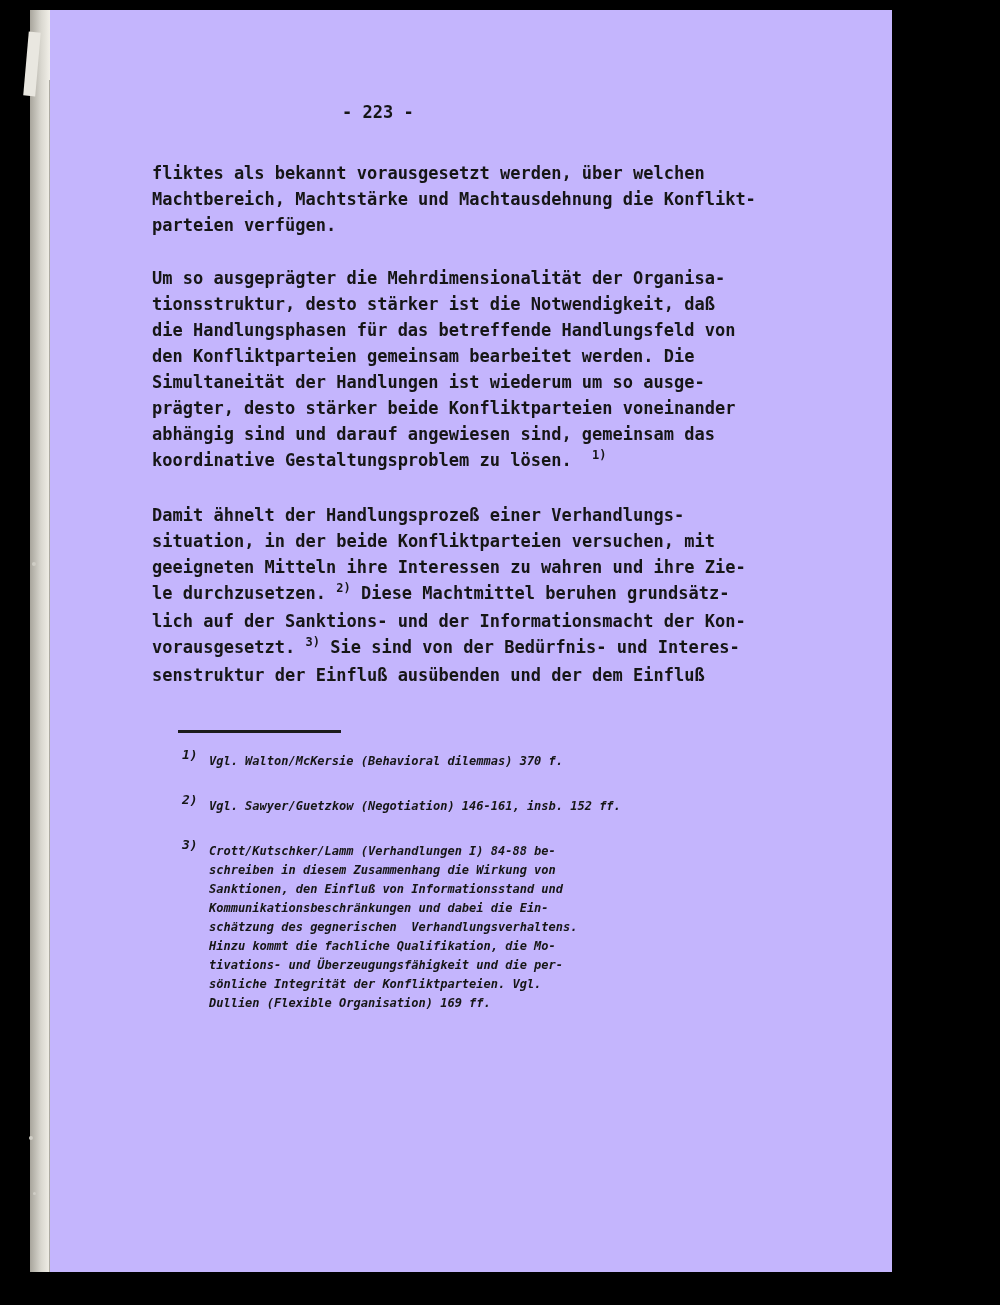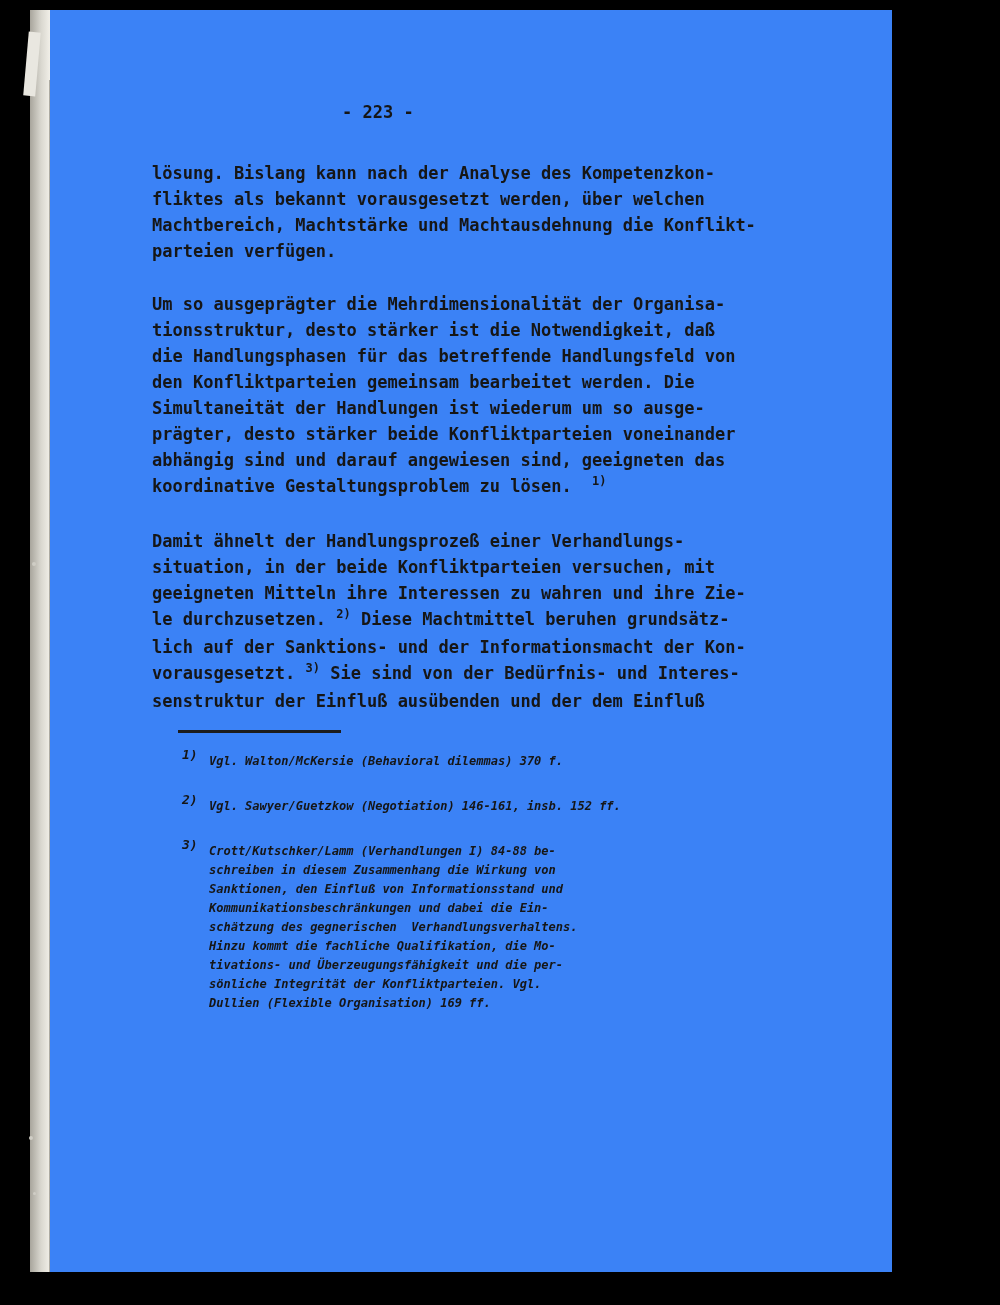--- a/index.html
+++ b/index.html
@@ -10,21 +10,21 @@
     position: relative;
     overflow: hidden;
     font-family: "DejaVu Sans Mono", "Liberation Mono", monospace;
   }
   .page {
     position: absolute;
     left: 30px;
     top: 10px;
     width: 862px;
     height: 1262px;
-    background: #3b82f6;
+    background: #c4b5fd;
     box-shadow: 0 0 6px rgba(0,0,0,0.8);
   }
   .page-edge-shadow {
     position: absolute;
     left: 0; top: 0; bottom: 0;
     width: 20px;
     background: linear-gradient(to right, #a8a59c, #d9d7cf 55%, #f1efe8);
   }
   .page-crease {
     position: absolute;
@@ -113,33 +113,32 @@
 <body>
 
 <div class="page">
   <div class="page-edge-shadow"></div>
   <div class="page-crease"></div>
 
   <div class="page-number">- 223 -</div>
 
   <div class="body-text">
       <div class="para">
-        <div class="body-line"><span>lösung. Bislang kann nach der Analyse des Kompetenzkon-</span></div>
         <div class="body-line"><span>fliktes als bekannt vorausgesetzt werden, über welchen</span></div>
         <div class="body-line"><span>Machtbereich, Machtstärke und Machtausdehnung die Konflikt-</span></div>
         <div class="body-line"><span>parteien verfügen.</span></div>
       </div>
       <div class="para">
         <div class="body-line"><span>Um so ausgeprägter die Mehrdimensionalität der Organisa-</span></div>
         <div class="body-line"><span>tionsstruktur, desto stärker ist die Notwendigkeit, daß</span></div>
         <div class="body-line"><span>die Handlungsphasen für das betreffende Handlungsfeld von</span></div>
         <div class="body-line"><span>den Konfliktparteien gemeinsam bearbeitet werden. Die</span></div>
         <div class="body-line"><span>Simultaneität der Handlungen ist wiederum um so ausge-</span></div>
         <div class="body-line"><span>prägter, desto stärker beide Konfliktparteien voneinander</span></div>
-        <div class="body-line"><span>abhängig sind und darauf angewiesen sind, geeigneten das</span></div>
+        <div class="body-line"><span>abhängig sind und darauf angewiesen sind, gemeinsam das</span></div>
         <div class="body-line"><span>koordinative Gestaltungsproblem zu lösen.  </span><span class="sup">1)</span></div>
       </div>
       <div class="para">
         <div class="body-line"><span>Damit ähnelt der Handlungsprozeß einer </span><span class="u">Verhandlungs-</span></div>
         <div class="body-line"><span class="u">situation</span><span>, in der beide Konfliktparteien versuchen, mit</span></div>
         <div class="body-line"><span>geeigneten Mitteln ihre Interessen zu wahren und ihre Zie-</span></div>
         <div class="body-line"><span>le durchzusetzen. </span><span class="sup">2)</span><span> Diese Machtmittel beruhen grundsätz-</span></div>
         <div class="body-line"><span>lich auf der Sanktions- und der Informationsmacht der Kon-</span></div>
         <div class="body-line"><span>vorausgesetzt. </span><span class="sup">3)</span><span> Sie sind von der Bedürfnis- und Interes-</span></div>
         <div class="body-line"><span>senstruktur der Einfluß ausübenden und der dem Einfluß</span></div>

